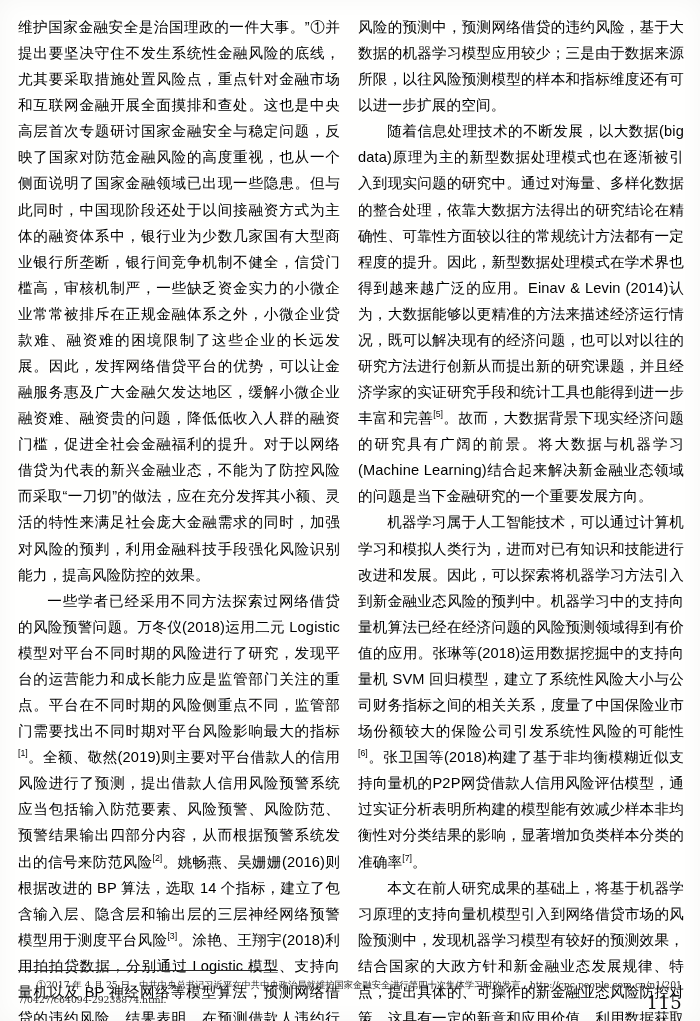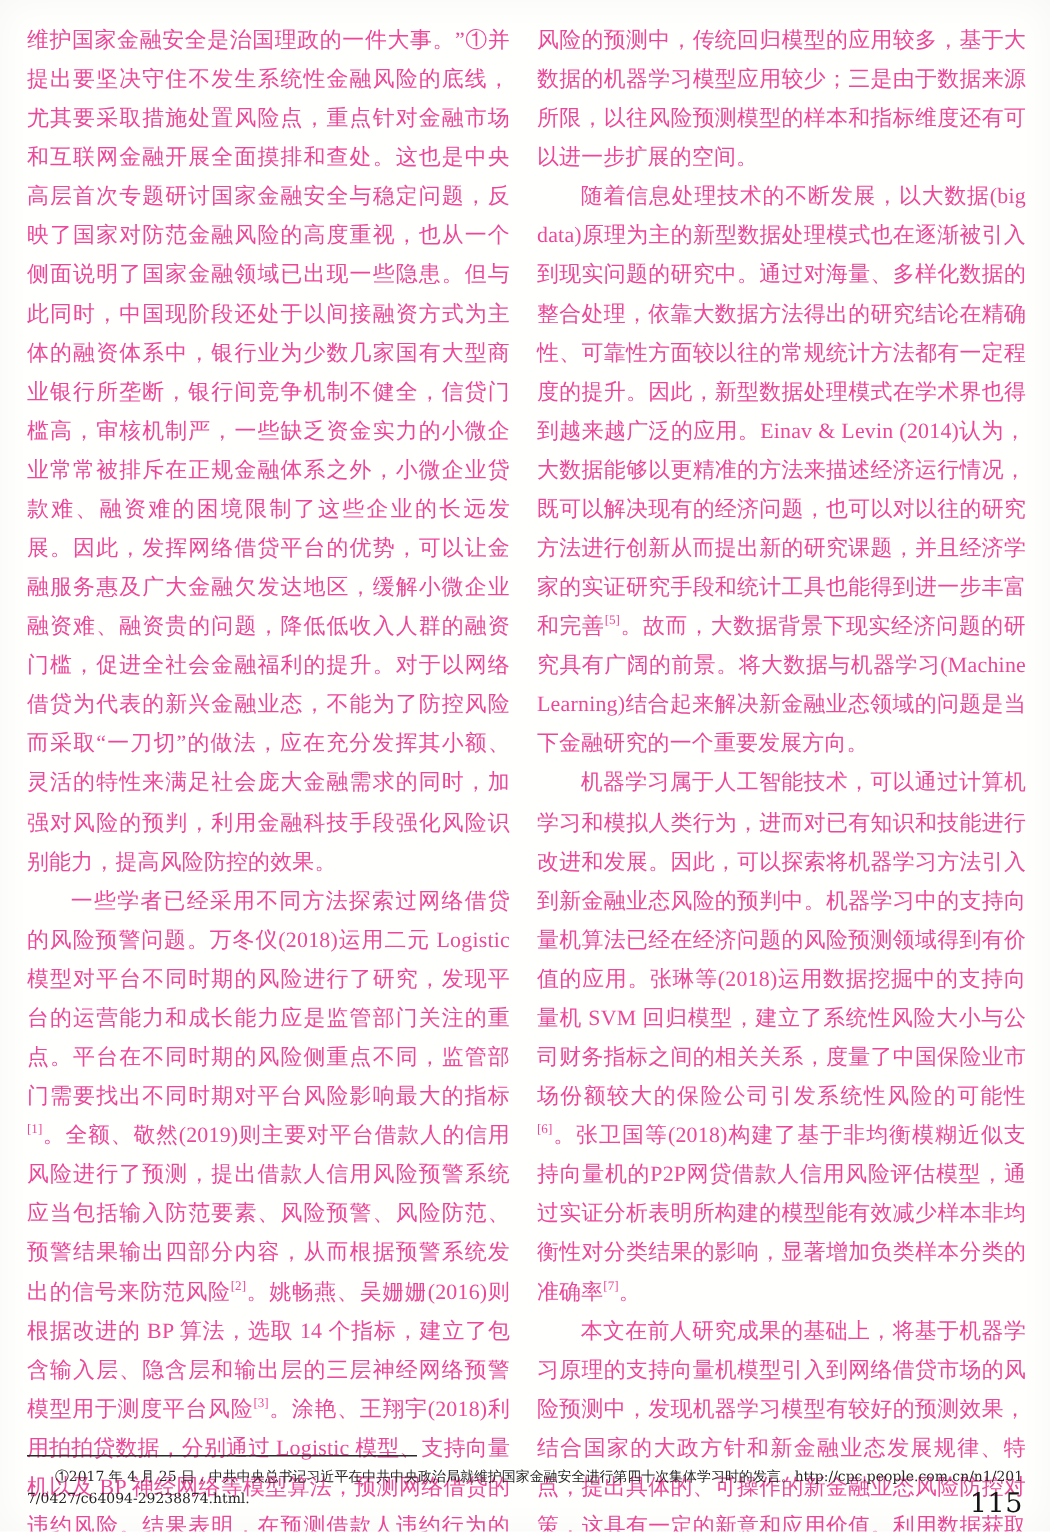--- a/index.html
+++ b/index.html
@@ -38,22 +38,22 @@
   .col.right { width: 326px; flex: 0 0 326px; }
 
   p.body {
     margin: 0;
     font-size: 14.6px;
     line-height: 1.787;
     text-align: justify;
     text-justify: inter-character;
     text-align-last: left;
     letter-spacing: 0.01em;
-    color: #ec4899;
-    font-family: Liberation Serif, serif;
+    color: #000000;
+    font-family: Liberation Sans, sans-serif;
   }
   p.body.indent { text-indent: 2em; }
 
   sup.cite {
     font-size: 0.60em;
     vertical-align: super;
     line-height: 0;
     letter-spacing: 0;
   }
 
@@ -102,21 +102,21 @@
 <div id="page">
 
   <div class="columns">
 
     <div class="col left">
       <p class="body">维护国家金融安全是治国理政的一件大事。”①并提出要坚决守住不发生系统性金融风险的底线，尤其要采取措施处置风险点，重点针对金融市场和互联网金融开展全面摸排和查处。这也是中央高层首次专题研讨国家金融安全与稳定问题，反映了国家对防范金融风险的高度重视，也从一个侧面说明了国家金融领域已出现一些隐患。但与此同时，中国现阶段还处于以间接融资方式为主体的融资体系中，银行业为少数几家国有大型商业银行所垄断，银行间竞争机制不健全，信贷门槛高，审核机制严，一些缺乏资金实力的小微企业常常被排斥在正规金融体系之外，小微企业贷款难、融资难的困境限制了这些企业的长远发展。因此，发挥网络借贷平台的优势，可以让金融服务惠及广大金融欠发达地区，缓解小微企业融资难、融资贵的问题，降低低收入人群的融资门槛，促进全社会金融福利的提升。对于以网络借贷为代表的新兴金融业态，不能为了防控风险而采取“一刀切”的做法，应在充分发挥其小额、灵活的特性来满足社会庞大金融需求的同时，加强对风险的预判，利用金融科技手段强化风险识别能力，提高风险防控的效果。</p>
       <p class="body indent">一些学者已经采用不同方法探索过网络借贷的风险预警问题。万冬仪(2018)运用二元 Logistic 模型对平台不同时期的风险进行了研究，发现平台的运营能力和成长能力应是监管部门关注的重点。平台在不同时期的风险侧重点不同，监管部门需要找出不同时期对平台风险影响最大的指标<sup class="cite">[1]</sup>。全额、敬然(2019)则主要对平台借款人的信用风险进行了预测，提出借款人信用风险预警系统应当包括输入防范要素、风险预警、风险防范、预警结果输出四部分内容，从而根据预警系统发出的信号来防范风险<sup class="cite">[2]</sup>。姚畅燕、吴姗姗(2016)则根据改进的 BP 算法，选取 14 个指标，建立了包含输入层、隐含层和输出层的三层神经网络预警模型用于测度平台风险<sup class="cite">[3]</sup>。涂艳、王翔宇(2018)利用拍拍贷数据，分别通过 Logistic 模型、支持向量机以及 BP 神经网络等模型算法，预测网络借贷的违约风险。结果表明，在预测借款人违约行为的准确率方面，基于机器学习原理的模型预测效果要好于传统回归模型。通过总结梳理相关文献，学者们在这一领域已经进行过有重要参考价值的探索，但同时也给我们提供了继续深入研究的思路：一是学者们的研究对借款违约风险关注较多，对平台自身风险关注较少；二是在平台</p>
     </div>
 
     <div class="col right">
-      <p class="body">风险的预测中，传统回归模型的应用较多，基于大数据的机器学习模型应用较少；三是由于数据来源所限，以往风险预测模型的样本和指标维度还有可以进一步扩展的空间。</p>
+      <p class="body">风险的预测中，预测网络借贷的违约风险，基于大数据的机器学习模型应用较少；三是由于数据来源所限，以往风险预测模型的样本和指标维度还有可以进一步扩展的空间。</p>
       <p class="body indent">随着信息处理技术的不断发展，以大数据(big data)原理为主的新型数据处理模式也在逐渐被引入到现实问题的研究中。通过对海量、多样化数据的整合处理，依靠大数据方法得出的研究结论在精确性、可靠性方面较以往的常规统计方法都有一定程度的提升。因此，新型数据处理模式在学术界也得到越来越广泛的应用。Einav &amp; Levin (2014)认为，大数据能够以更精准的方法来描述经济运行情况，既可以解决现有的经济问题，也可以对以往的研究方法进行创新从而提出新的研究课题，并且经济学家的实证研究手段和统计工具也能得到进一步丰富和完善<sup class="cite">[5]</sup>。故而，大数据背景下现实经济问题的研究具有广阔的前景。将大数据与机器学习(Machine Learning)结合起来解决新金融业态领域的问题是当下金融研究的一个重要发展方向。</p>
       <p class="body indent">机器学习属于人工智能技术，可以通过计算机学习和模拟人类行为，进而对已有知识和技能进行改进和发展。因此，可以探索将机器学习方法引入到新金融业态风险的预判中。机器学习中的支持向量机算法已经在经济问题的风险预测领域得到有价值的应用。张琳等(2018)运用数据挖掘中的支持向量机 SVM 回归模型，建立了系统性风险大小与公司财务指标之间的相关关系，度量了中国保险业市场份额较大的保险公司引发系统性风险的可能性<sup class="cite">[6]</sup>。张卫国等(2018)构建了基于非均衡模糊近似支持向量机的P2P网贷借款人信用风险评估模型，通过实证分析表明所构建的模型能有效减少样本非均衡性对分类结果的影响，显著增加负类样本分类的准确率<sup class="cite">[7]</sup>。</p>
       <p class="body indent">本文在前人研究成果的基础上，将基于机器学习原理的支持向量机模型引入到网络借贷市场的风险预测中，发现机器学习模型有较好的预测效果，结合国家的大政方针和新金融业态发展规律、特点，提出具体的、可操作的新金融业态风险防控对策，这具有一定的新意和应用价值。利用数据获取方面的优势，选取大样本、多维度指标数据，运用基于机器学习原理的支持向量机算法，构建能够有效预测 P2P 平台风险的模型，这是本文的主要贡献。</p>
     </div>
 
   </div>
 
   <div class="footnote-wrap">
     <div class="footnote-rule"></div>
     <p class="footnote">①2017 年 4 月 25 日，中共中央总书记习近平在中共中央政治局就维护国家金融安全进行第四十次集体学习时的发言。http://cpc.people.com.cn/n1/2017/0427/c64094-29238874.html.</p>

